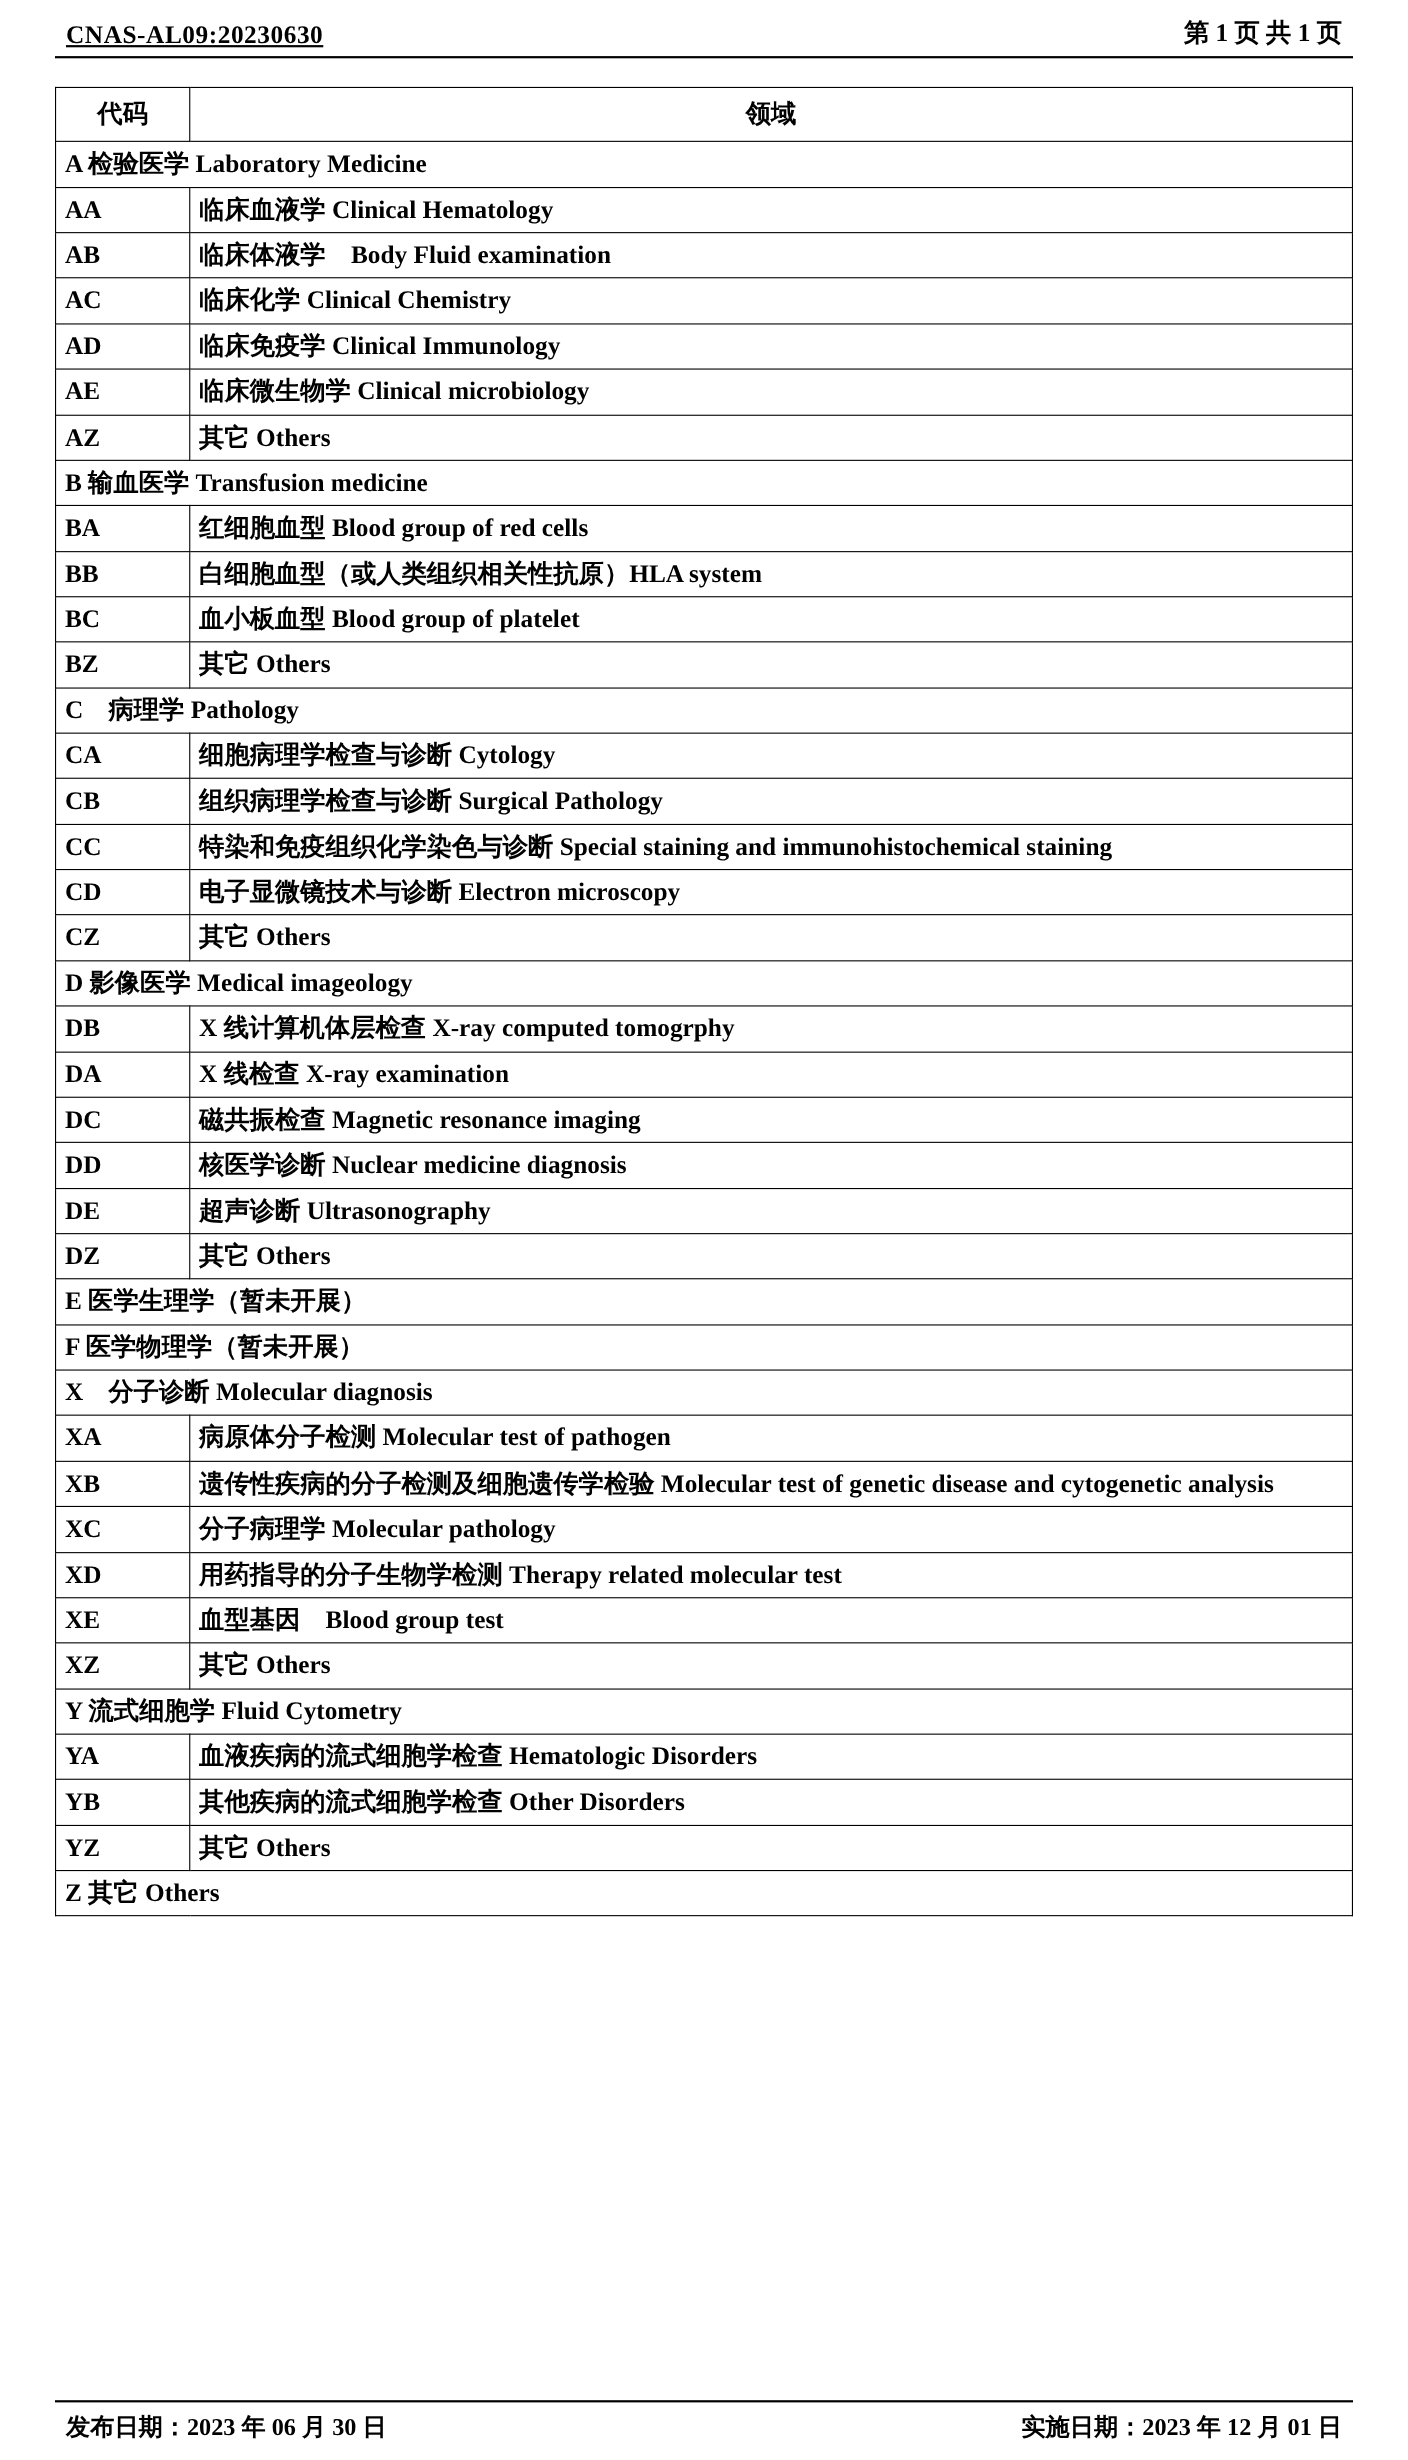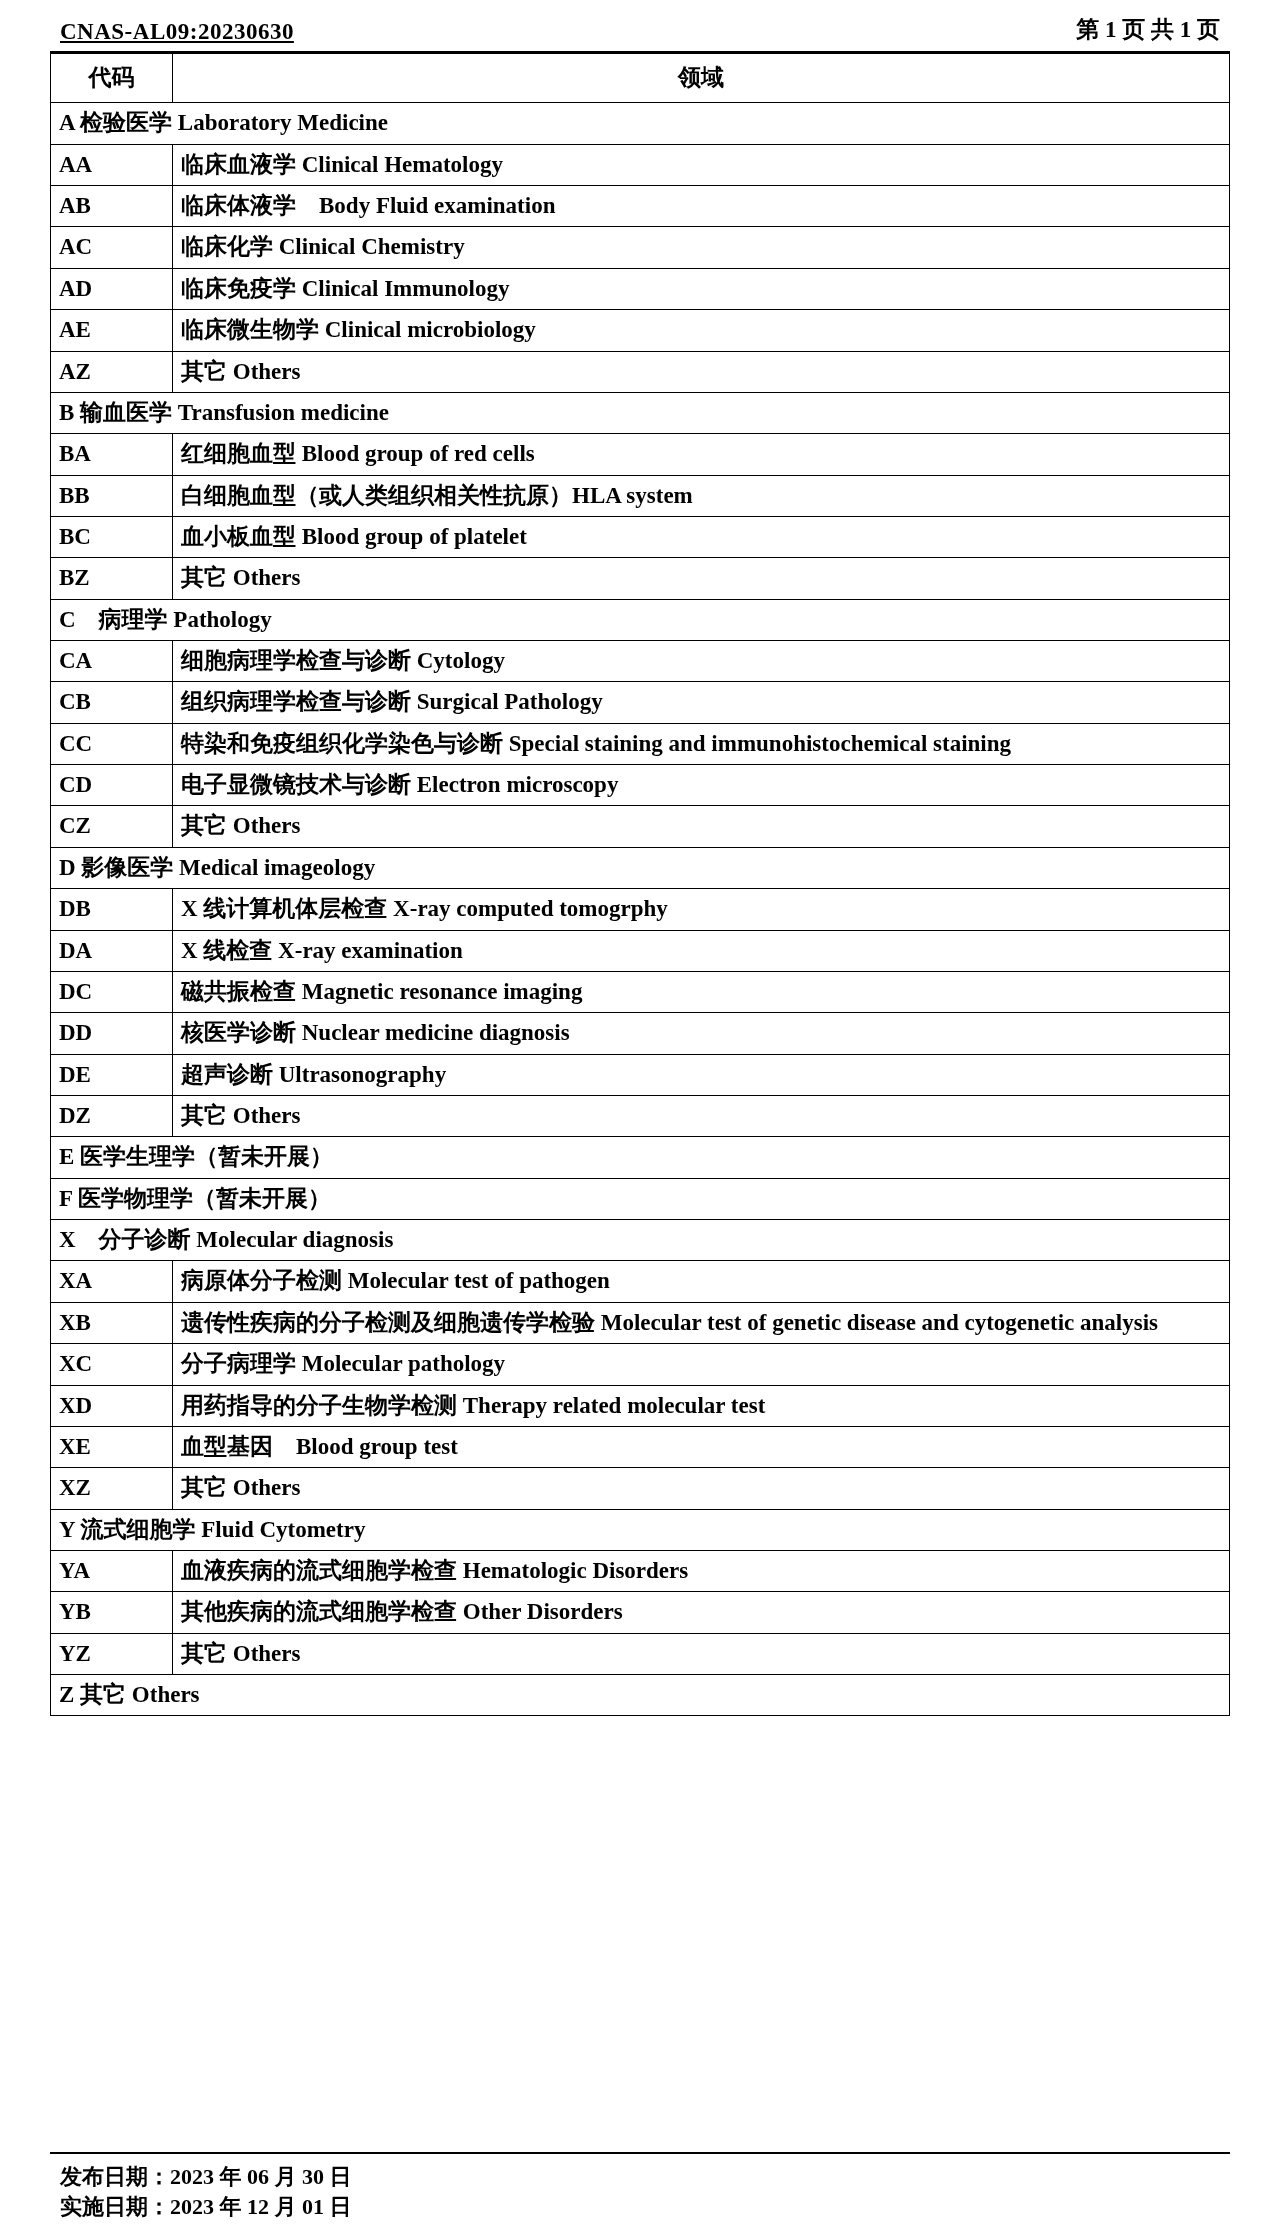--- a/index.html
+++ b/index.html
@@ -35,20 +35,21 @@
     letter-spacing: 0.5px;
     text-decoration: underline;
   }
   .doc-header .right {
     font-family: "Liberation Serif", serif;
   }
   
   table.code-table {
     width: 100%;
     border-collapse: collapse;
+    margin-top: 26px;
     table-layout: fixed;
   }
   table.code-table td {
     border: 1px solid #000;
     padding: 5px 8px;
     font-size: 23px;
     font-weight: bold;
     vertical-align: middle;
     line-height: 1.32;
   }
@@ -84,21 +85,20 @@
   .footer-line {
     border-top: 2.5px solid #000;
     margin-bottom: 8px;
   }
   .footer-row {
     display: flex;
     justify-content: space-between;
     font-size: 22px;
     font-weight: bold;
     padding: 0 10px;
-    flex-direction: column;
   }
 </style>
 </head>
 <body>
 
 <div class="page">
 
   <div class="doc-header">
     <div class="left">CNAS-AL09:20230630</div>
     <div class="right">第 1 页  共 1 页</div>

